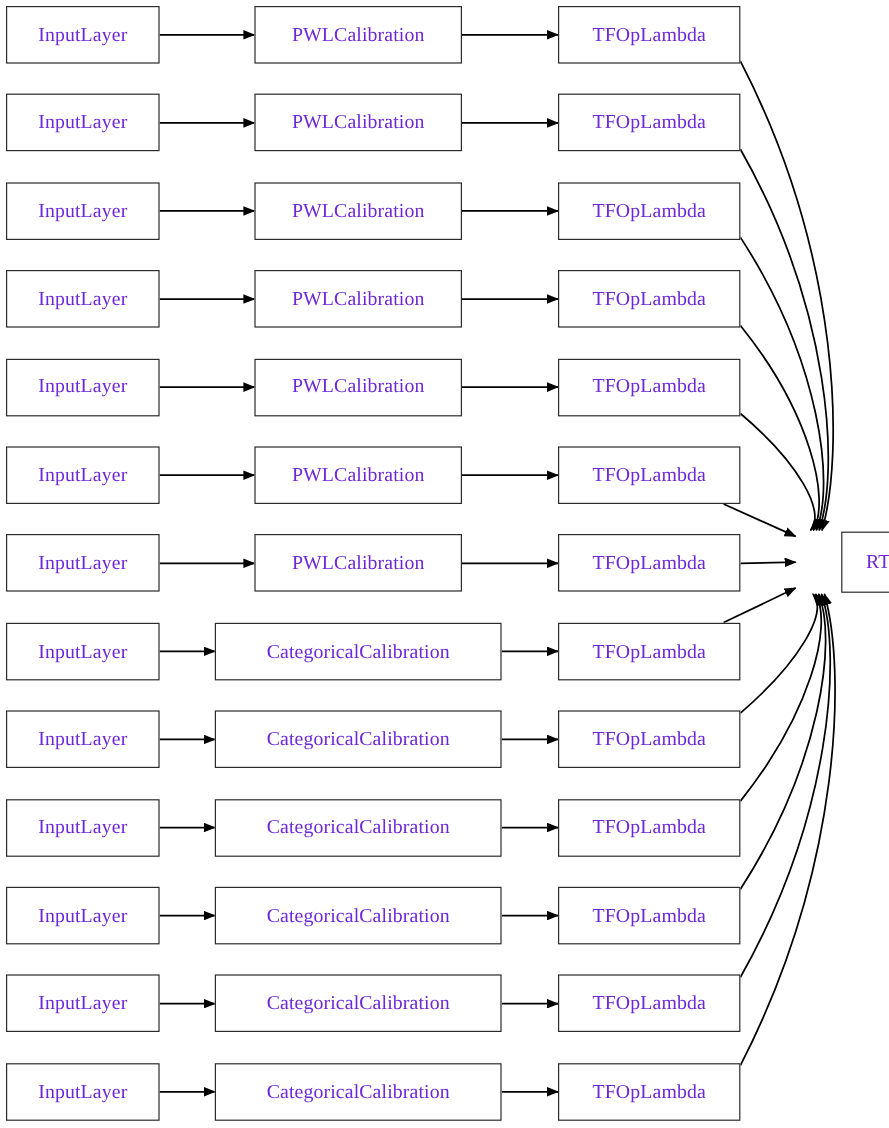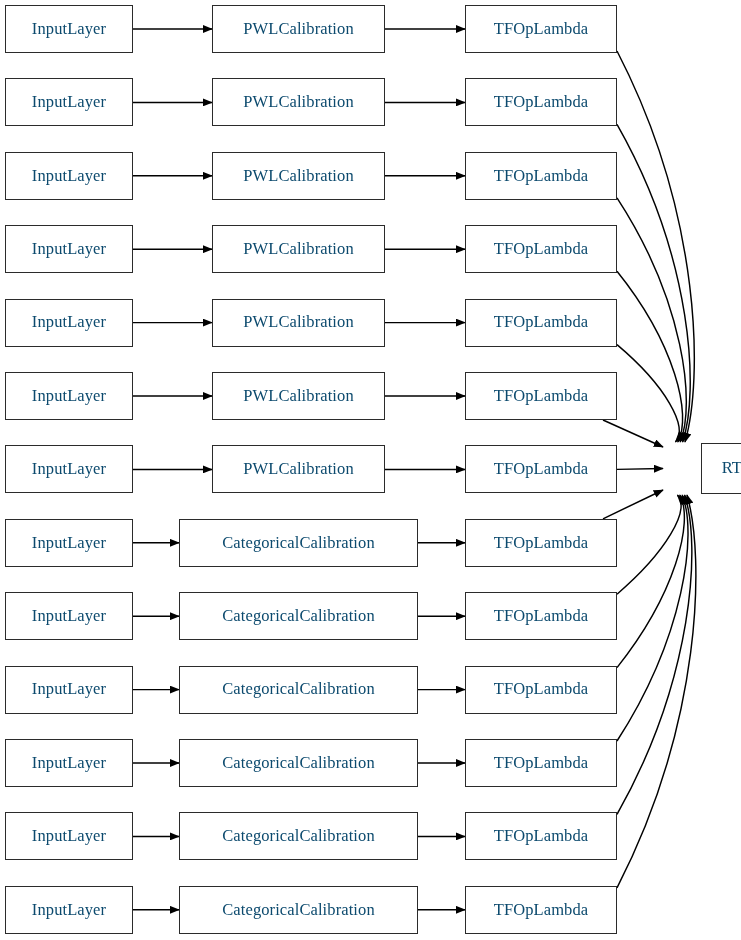--- a/index.html
+++ b/index.html
@@ -30,21 +30,21 @@
     position: absolute;
     box-sizing: border-box;
     border: 1.4px solid #2b2b2b;
     background: #ffffff;
     display: flex;
     align-items: center;
     justify-content: center;
     font-family: "Liberation Serif", "DejaVu Serif", serif;
     font-size: 16.5px;
     line-height: 1;
-    color: #0c4a6e;
+    color: #6d28d9;
     letter-spacing: 0.1px;
     white-space: nowrap;
   }
   .node-label {
     display: block;
   }
 </style>
 </head>
 <body>
 

